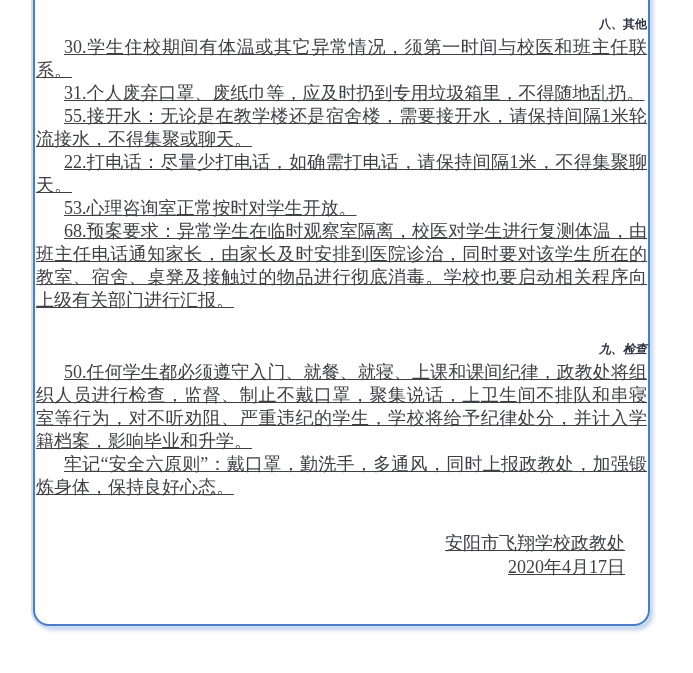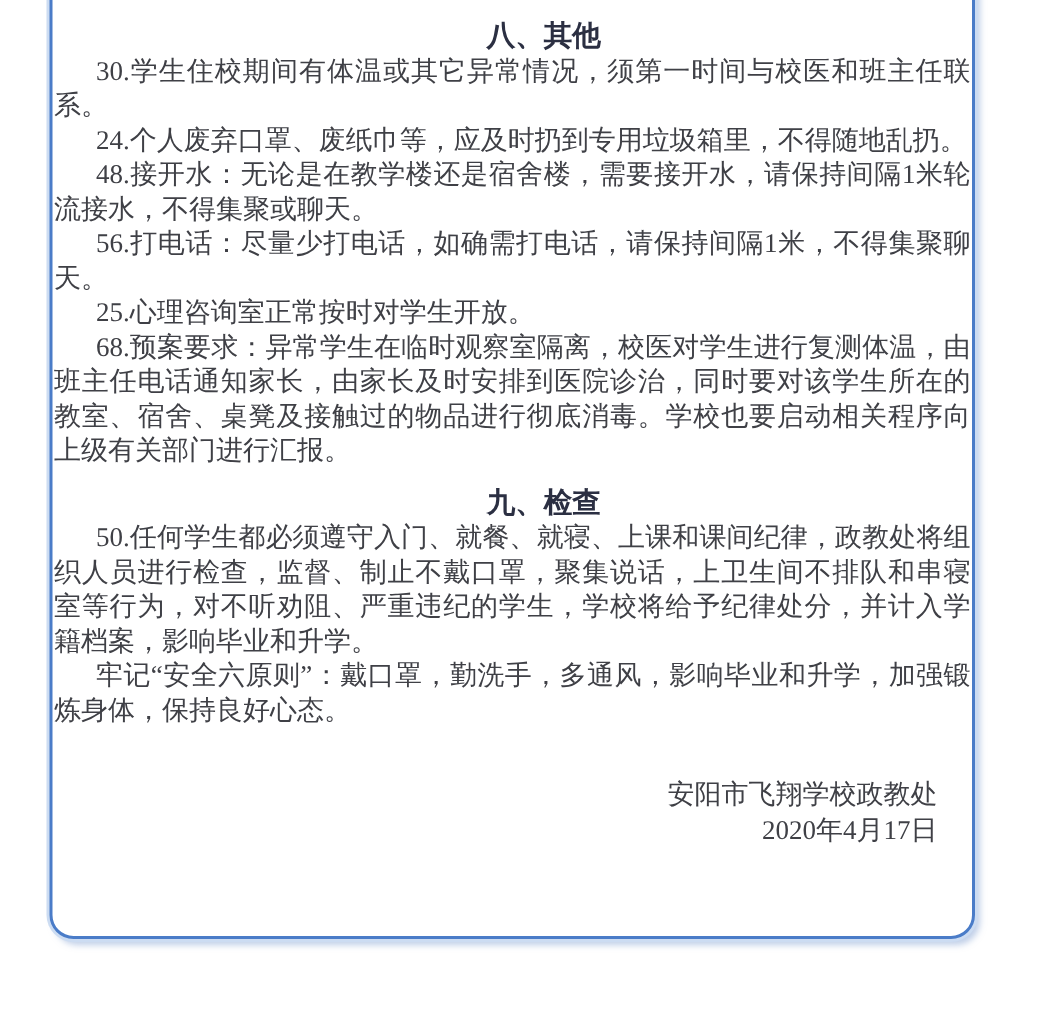--- a/index.html
+++ b/index.html
@@ -31,32 +31,34 @@
   .doc-body {
     font-size: 18px;
     line-height: 23px;
     color: var(--text-color, #3f4046);
     text-align: justify;
     letter-spacing: 0;
   }
   .doc-body p {
     margin: 0;
     text-indent: 28px;
+    text-decoration: underline;
   }
   h2.sec-heading {
     margin: 0;
-    font-size: 19px;
+    font-size: 12px;
     line-height: 23px;
     font-weight: bold;
     text-indent: 42px;
-    text-align: center;
+    text-align: right;
     color: var(--heading-color, #2b2f42);
   }
   h2.sec-heading.gap-above {
-    margin-top: 12px;
+    margin-top: 26px;
+    font-style: italic;
   }
   .signature {
     margin-top: 32px;
     text-align: right;
     padding-right: 22px;
   }
   .signature p {
     margin: 0;
     text-indent: 0;
     line-height: 24px;
@@ -65,30 +67,30 @@
 </style>
 </head>
 <body>
 
 <div class="doc-box">
   <div class="doc-body">
 
     <h2 class="sec-heading">八、其他</h2>
 
     <p>30.学生住校期间有体温或其它异常情况，须第一时间与校医和班主任联系。</p>
-    <p>24.个人废弃口罩、废纸巾等，应及时扔到专用垃圾箱里，不得随地乱扔。</p>
-    <p>48.接开水：无论是在教学楼还是宿舍楼，需要接开水，请保持间隔1米轮流接水，不得集聚或聊天。</p>
-    <p>56.打电话：尽量少打电话，如确需打电话，请保持间隔1米，不得集聚聊天。</p>
-    <p>25.心理咨询室正常按时对学生开放。</p>
+    <p>31.个人废弃口罩、废纸巾等，应及时扔到专用垃圾箱里，不得随地乱扔。</p>
+    <p>55.接开水：无论是在教学楼还是宿舍楼，需要接开水，请保持间隔1米轮流接水，不得集聚或聊天。</p>
+    <p>22.打电话：尽量少打电话，如确需打电话，请保持间隔1米，不得集聚聊天。</p>
+    <p>53.心理咨询室正常按时对学生开放。</p>
     <p>68.预案要求：异常学生在临时观察室隔离，校医对学生进行复测体温，由班主任电话通知家长，由家长及时安排到医院诊治，同时要对该学生所在的教室、宿舍、桌凳及接触过的物品进行彻底消毒。学校也要启动相关程序向上级有关部门进行汇报。</p>
 
     <h2 class="sec-heading gap-above">九、检查</h2>
 
     <p>50.任何学生都必须遵守入门、就餐、就寝、上课和课间纪律，政教处将组织人员进行检查，监督、制止不戴口罩，聚集说话，上卫生间不排队和串寝室等行为，对不听劝阻、严重违纪的学生，学校将给予纪律处分，并计入学籍档案，影响毕业和升学。</p>
-    <p>牢记“安全六原则”：戴口罩，勤洗手，多通风，影响毕业和升学，加强锻炼身体，保持良好心态。</p>
+    <p>牢记“安全六原则”：戴口罩，勤洗手，多通风，同时上报政教处，加强锻炼身体，保持良好心态。</p>
 
     <div class="signature">
       <p>安阳市飞翔学校政教处</p>
       <p>2020年4月17日</p>
     </div>
 
   </div>
 </div>
 
 </body></html>

